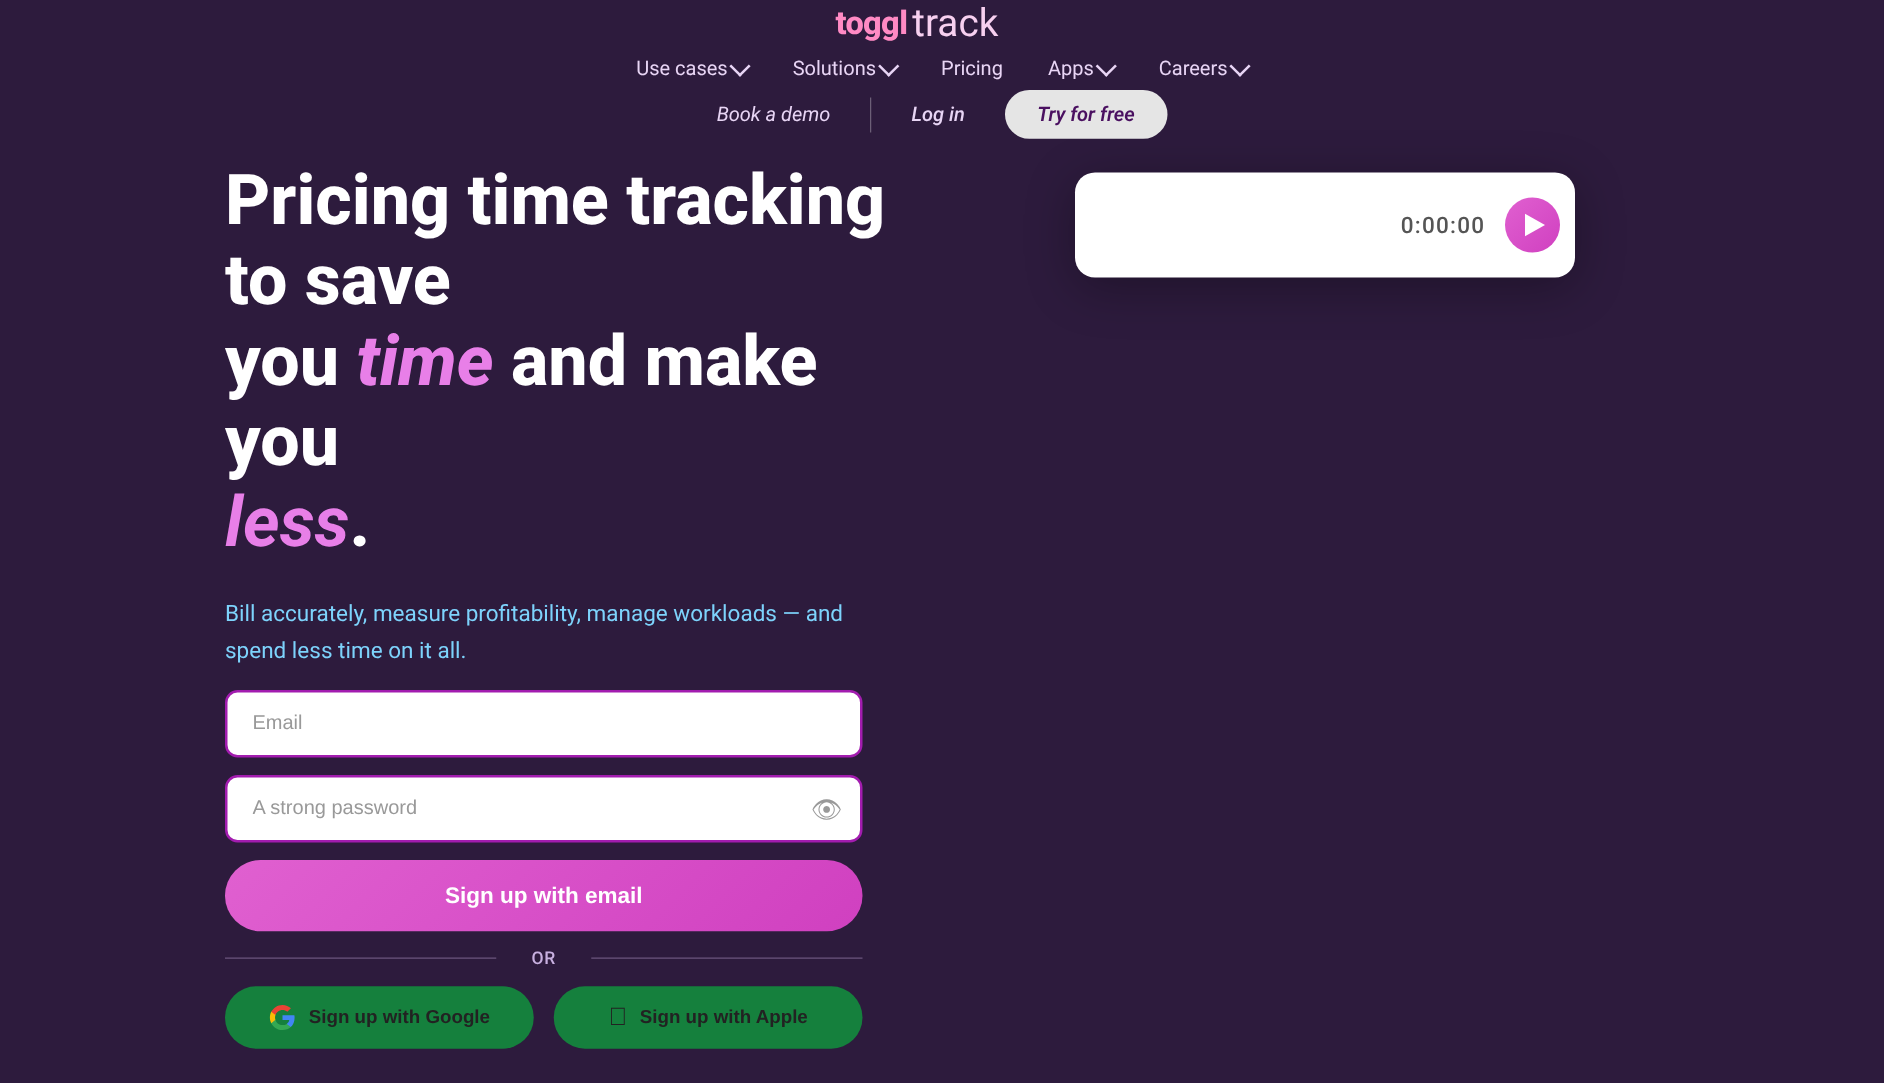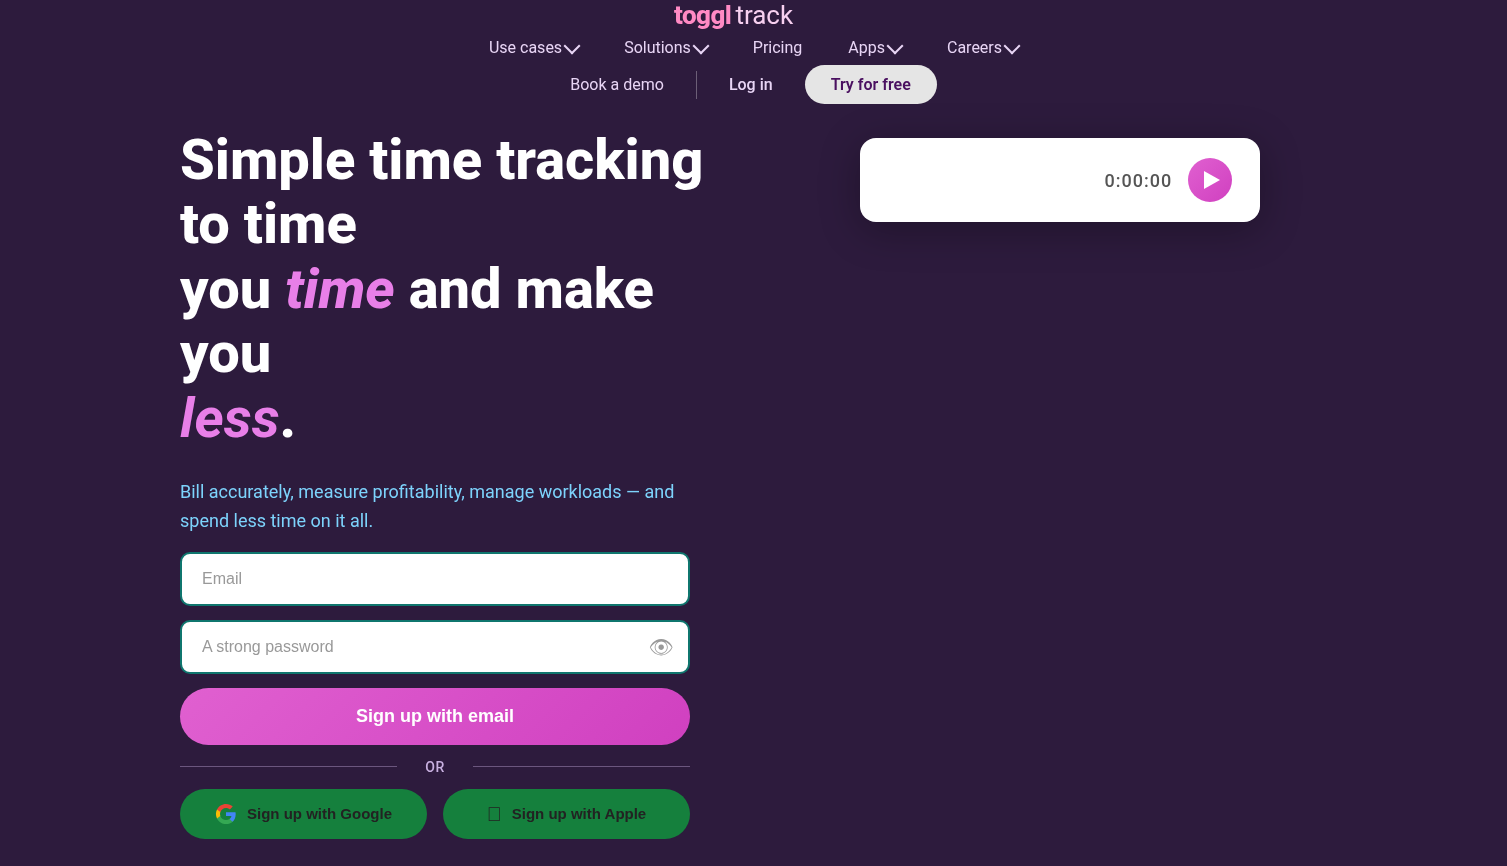--- a/index.html
+++ b/index.html
@@ -29,29 +29,29 @@
       margin-right: 40px;
       text-decoration: none;
     }
     .logo-toggl {
       font-size: 26px;
       font-weight: 800;
       color: #ff8ac4;
       letter-spacing: -0.5px;
     }
     .logo-track {
-      font-size: 26px;
+      font-size: 31px;
       font-weight: 400;
       color: #f7d0f0;
       margin-left: 4px;
     }
     .nav-links {
       display: flex;
       align-items: center;
-      gap: 18px;
+      gap: 8px;
       flex: 1;
     }
     .nav-item {
       display: flex;
       align-items: center;
       gap: 4px;
       padding: 8px 14px;
       color: #e8d5f5;
       font-size: 16px;
       cursor: pointer;
@@ -65,20 +65,21 @@
       border-right: 2px solid #e8d5f5;
       border-bottom: 2px solid #e8d5f5;
       transform: rotate(45deg);
       margin-top: -3px;
       display: inline-block;
     }
     .nav-right {
       display: flex;
       align-items: center;
       gap: 32px;
+      font-style: italic;
     }
     .nav-book-demo {
       color: #e8d5f5;
       font-size: 16px;
       cursor: pointer;
       text-decoration: none;
     }
     .nav-divider {
       width: 1px;
       height: 28px;
@@ -151,21 +152,21 @@
     .signup-form {
       display: flex;
       flex-direction: column;
       gap: 14px;
       max-width: 510px;
     }
     .form-input {
       width: 100%;
       padding: 16px 20px;
       background: #fff;
-      border: 2px solid #0f766e;
+      border: 2px solid #a21caf;
       border-radius: 10px;
       font-size: 16px;
       color: #333;
       outline: none;
     }
     .form-input::placeholder { color: #999; }
     .password-wrapper {
       position: relative;
     }
     .password-wrapper .form-input { padding-right: 50px; }
@@ -237,21 +238,21 @@
     
     .apple-icon {
       font-size: 20px;
       line-height: 1;
     }
 
     
     .timer-widget {
       background: #fff;
       border-radius: 16px;
-      padding: 20px 28px;
+      padding: 20px 12px;
       display: flex;
       align-items: center;
       gap: 16px;
       min-width: 400px;
       box-shadow: 0 8px 40px rgba(0,0,0,0.3);
     }
     .timer-text-input {
       flex: 1;
       border: none;
       outline: none;
@@ -319,21 +320,21 @@
     <a class="nav-book-demo" href="#">Book a demo</a>
     <div class="nav-divider"></div>
     <a class="nav-login" href="#">Log in</a>
     <a class="nav-try-free" href="#">Try for free</a>
   </div>
 </nav>
 
 <section class="hero">
   <div class="hero-left">
     <h1 class="hero-heading">
-      <span>Simple time tracking to time</span><br>
+      <span>Pricing time tracking to save</span><br>
       <span>you</span>&nbsp;<span class="highlight-time">time</span>&nbsp;<span>and make you</span><br>
       <span class="highlight-money">less</span><span>.</span>
     </h1>
     <p class="hero-subtext">Bill accurately, measure profitability, manage workloads — and spend less time on it all.</p>
 
     <div class="signup-form">
       <input class="form-input" type="email" placeholder="Email" style="">
       <div class="password-wrapper">
         <input class="form-input" type="password" placeholder="A strong password" style="">
         <span class="eye-icon">👁</span>

